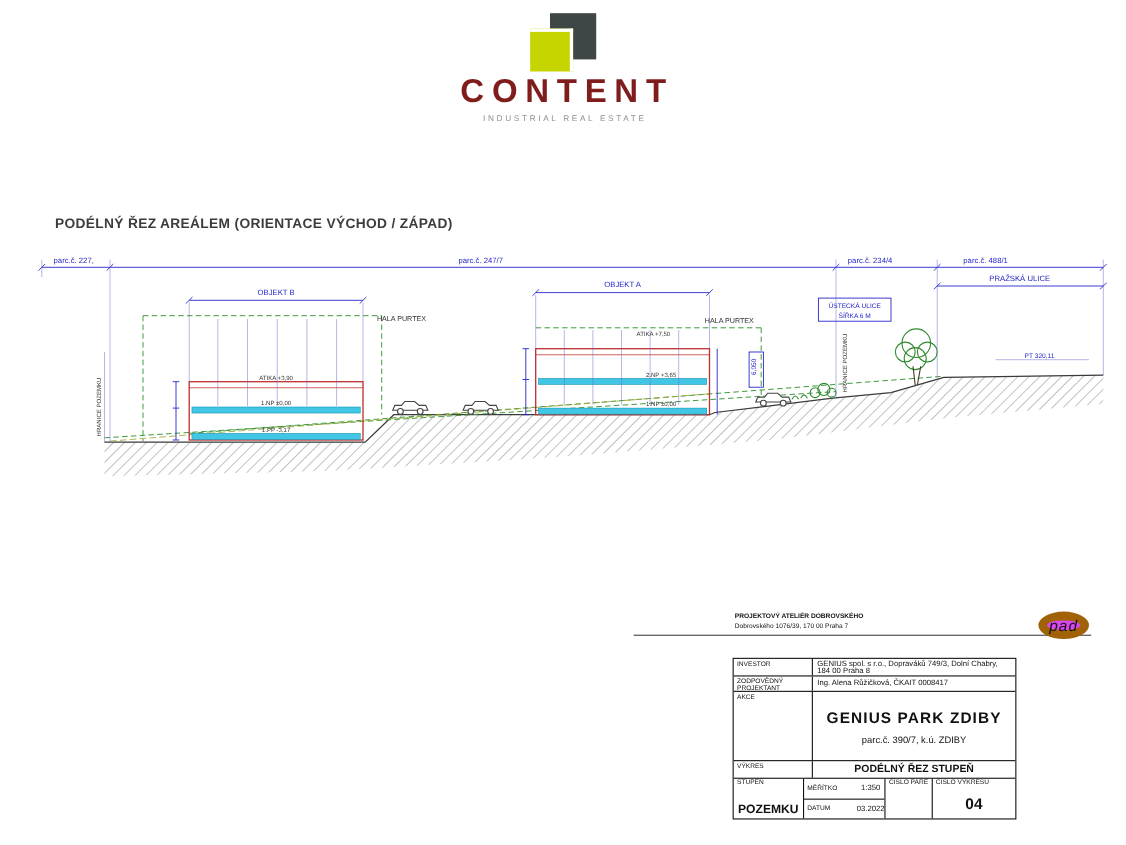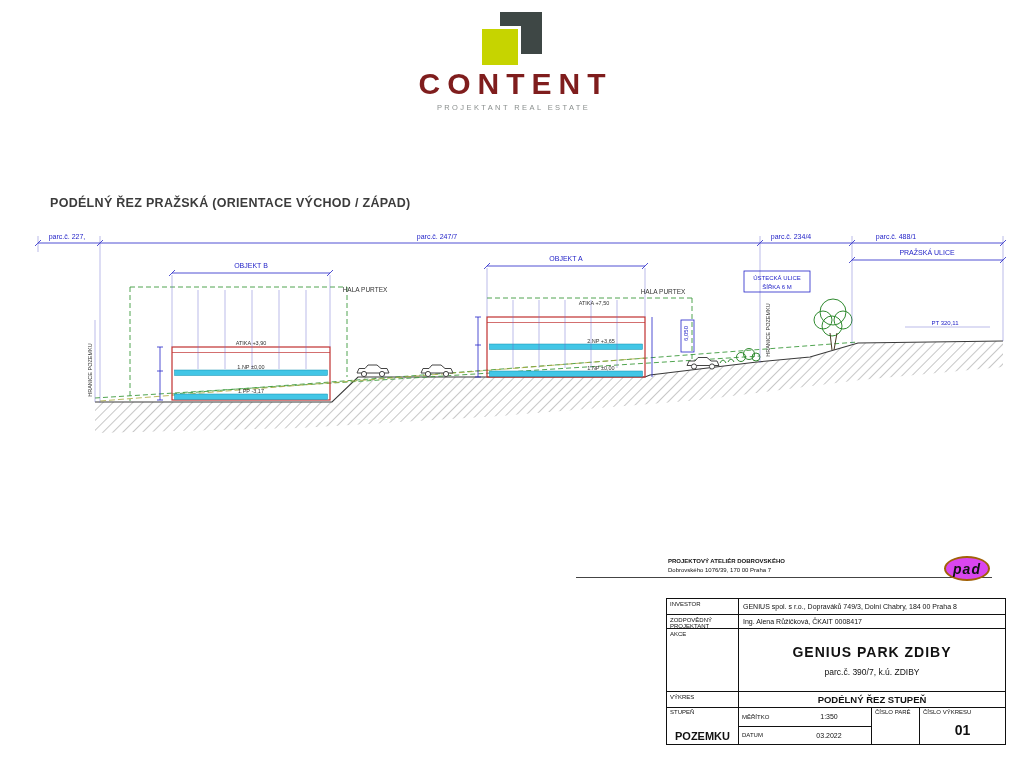--- a/index.html
+++ b/index.html
@@ -33,24 +33,24 @@
   .s-green { stroke:#3c9a3c; stroke-width:0.9; fill:none; stroke-dasharray:5 3; }
   .s-olive { stroke:#a8a838; stroke-width:0.8; fill:none; stroke-dasharray:6 3; }
   .terrain { stroke:#3a3a3a; stroke-width:1.1; fill:none; }
 
   
   .tb-topline { position:absolute; left:576px; top:577px; width:416px; border-top:1px solid #444; }
   .tb { position:absolute; left:666px; top:556px; width:326px; height:188px; color:#111; }
   .studio { position:absolute; left:2px; top:1px; font-size:6px; line-height:1.55; }
   .studio-l1 { font-weight:bold; }
   .pad-logo { position:absolute; right:2px; top:0; width:46px; height:25px;
-              border:2px solid #a16207; border-radius:50%; display:flex; align-items:center;
-              justify-content:center; font-weight:bold; font-style:italic; font-size:14px;
+              border:8px solid #a16207; border-radius:50%; display:flex; align-items:center;
+              justify-content:center; font-weight:normal; font-style:italic; font-size:14px;
               letter-spacing:1px; background:#d946ef; box-sizing:border-box; }
-  .tb-table { position:absolute; left:0; top:42px; width:340px; border:1.6px solid #111;
+  .tb-table { position:absolute; left:0; top:42px; width:258px; border:1.6px solid #111;
               background:#fff; box-sizing:border-box; }
   .tb-row { display:flex; box-sizing:border-box; }
   .tb-row + .tb-row { border-top:1px solid #111; }
   .tb-label { width:72px; border-right:1px solid #111; font-size:6px; padding:2px 3px;
               box-sizing:border-box; flex-shrink:0; }
   .tb-value { flex:1; font-size:7px; padding:2px 4px; display:flex; align-items:center; }
   .r1 { height:15px; } .r2 { height:14px; }
   .r-akce { height:63px; }
   .tb-akce { flex:1; display:flex; flex-direction:column; align-items:center; justify-content:center; gap:7px; }
   .akce-title { font-size:14px; font-weight:bold; letter-spacing:1px; }
@@ -76,24 +76,24 @@
 </style>
 </head>
 <body>
 
 <div class="logo">
   <div class="logo-mark">
     <div class="sq-dark"></div>
     <div class="sq-yellow"></div>
   </div>
   <div class="logo-brand">CONTENT</div>
-  <div class="logo-tagline">PROJEKTANT REAL ESTATE</div>
+  <div class="logo-tagline">INDUSTRIAL REAL ESTATE</div>
 </div>
 
-<div class="drawing-title">PODÉLNÝ ŘEZ PRAŽSKÁ (ORIENTACE VÝCHOD / ZÁPAD)</div>
+<div class="drawing-title">PODÉLNÝ ŘEZ AREÁLEM (ORIENTACE VÝCHOD / ZÁPAD)</div>
 
 <svg class="section-svg" viewBox="0 225 1024 215">
   <defs>
     <pattern id="hatch" patternUnits="userSpaceOnUse" width="7" height="7" patternTransform="rotate(45)">
       <line x1="0" y1="0" x2="0" y2="7" stroke="#8f8f8f" stroke-width="1"></line>
     </pattern>
     <g id="car">
       <path d="M1,9 L3,4.5 L9,4.5 L12,1 L21,1 L25,4.5 L31,4.5 L33,9 Z" fill="#fff" stroke="#444" stroke-width="1"></path>
       <circle cx="8" cy="10" r="2.6" fill="#fff" stroke="#444" stroke-width="1"></circle>
       <circle cx="26" cy="10" r="2.6" fill="#fff" stroke="#444" stroke-width="1"></circle>
@@ -272,17 +272,17 @@
         <div class="mid-row mid-row2">
           <div class="mid-label">DATUM</div>
           <div class="mid-value">03.2022</div>
         </div>
       </div>
       <div class="col-pare">
         <div class="cell-label">ČÍSLO PARÉ</div>
       </div>
       <div class="col-cv">
         <div class="cell-label">ČÍSLO VÝKRESU</div>
-        <div class="cv-value">01</div>
+        <div class="cv-value">04</div>
       </div>
     </div>
   </div>
 </div>
 
 </body></html>

